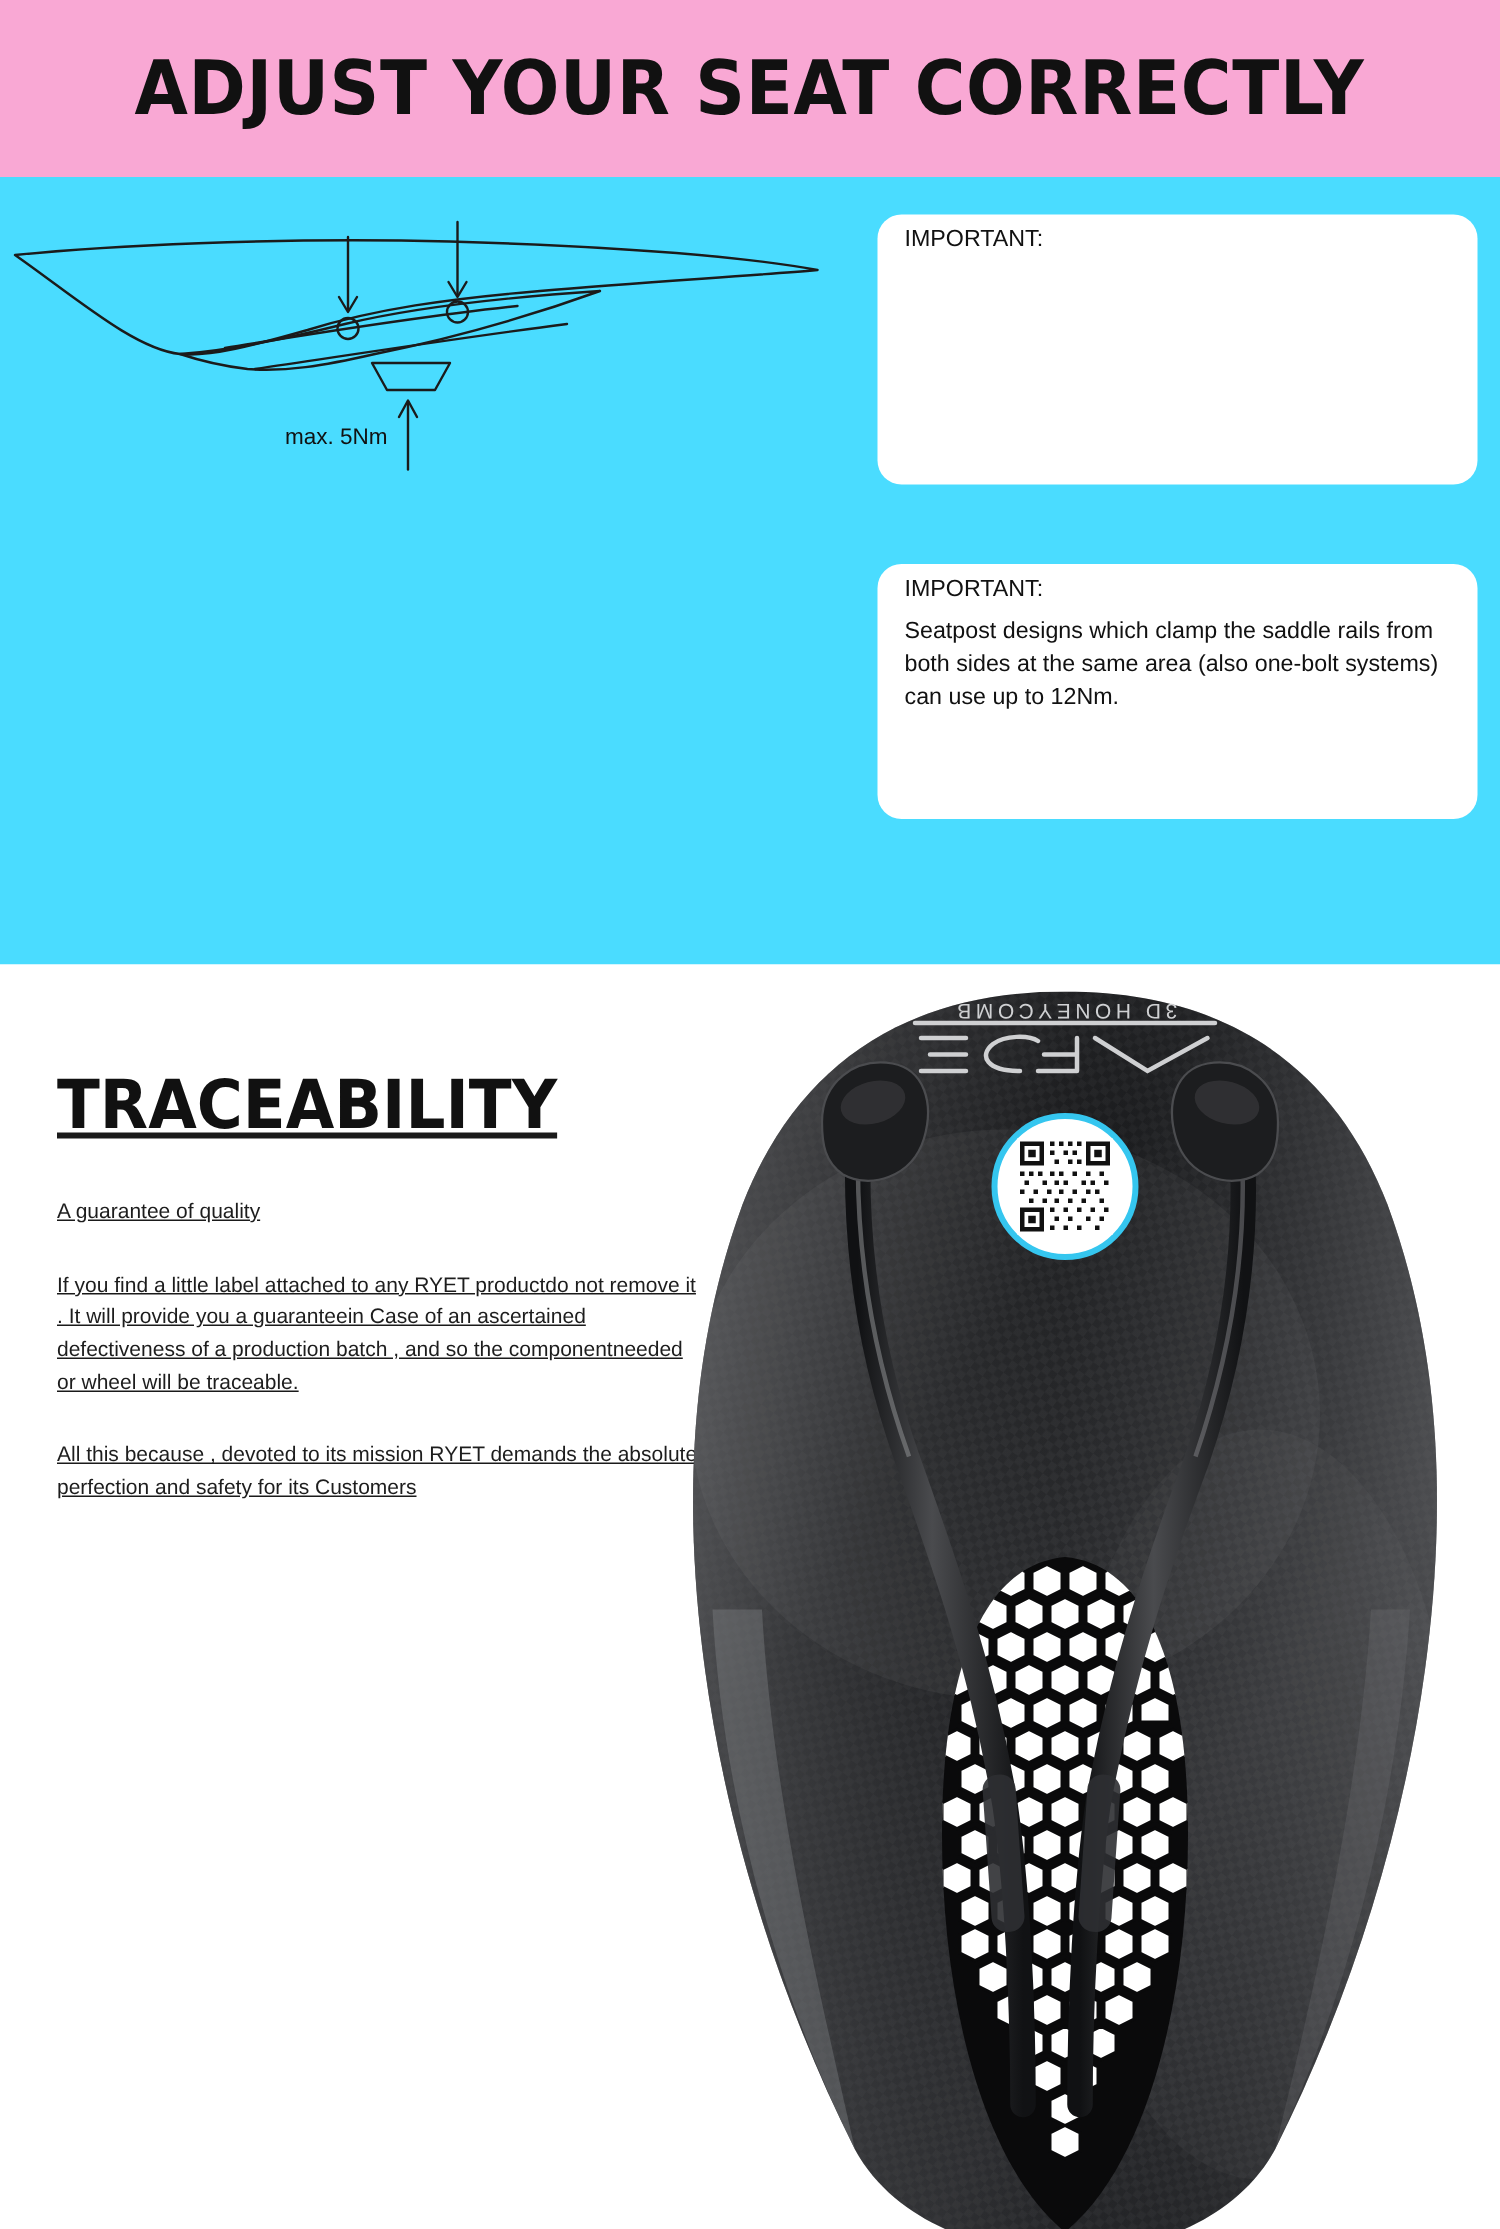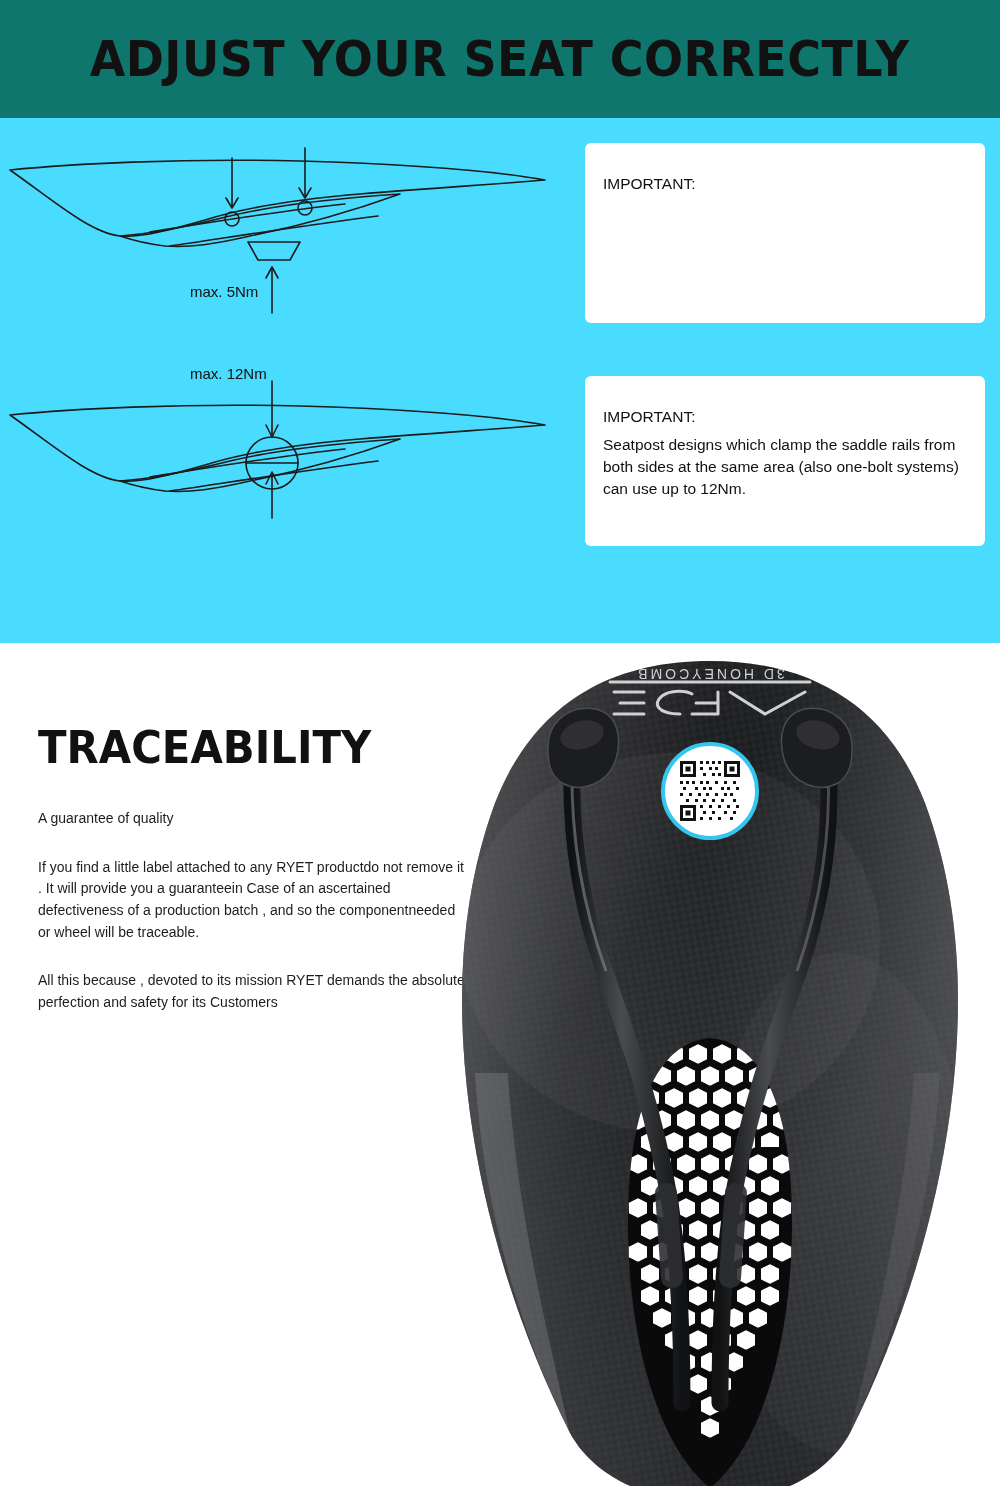--- a/index.html
+++ b/index.html
@@ -15,21 +15,21 @@
     overflow: hidden;
     position: relative;
   }
 
   
   .header {
     height: 118px;
     display: flex;
     align-items: center;
     justify-content: center;
-    background: #0f766e;
+    background: #f9a8d4;
   }
   .header h1 {
     margin: 0;
     font-family: "DejaVu Sans", sans-serif;
     font-weight: bold;
     font-size: 50px;
     letter-spacing: 0.5px;
     transform: scaleX(0.92);
     text-align: center;
     color: #111;
@@ -62,22 +62,22 @@
   .diagram.one .torque-label { left: 190px; top: 155px; }
   .diagram.two .torque-label { left: 190px; top: 12px; }
 
   .notes {
     position: absolute;
     left: 585px;
     width: 400px;
   }
   .note-card {
     background: #ffffff;
-    border-radius: 6px;
-    padding: 32px 18px 18px 18px;
+    border-radius: 16px;
+    padding: 8px 18px 18px 18px;
     box-sizing: border-box;
   }
   .note-card.first { position: absolute; top: 25px; width: 400px; min-height: 180px; }
   .note-card.second { position: absolute; top: 258px; width: 400px; min-height: 170px; }
 
   .note-title {
     font-size: 15.5px;
     color: #111;
     margin-bottom: 8px;
   }
@@ -90,22 +90,23 @@
   
   .lower {
     position: relative;
     height: 843px;
     background: #ffffff;
     overflow: hidden;
   }
   .trace-text {
     position: absolute;
     left: 38px;
-    top: 78px;
+    top: 67px;
     width: 430px;
+    text-decoration: underline;
   }
   .trace-title {
     font-family: "DejaVu Sans", sans-serif;
     font-weight: bold;
     font-size: 45px;
     letter-spacing: 0px;
     transform: scaleX(0.93);
     transform-origin: left center;
     margin: 0 0 34px 0;
     color: #111;
@@ -165,48 +166,20 @@
         <path d="M226 70 L 232 80 L 238 70" fill="none"></path>
         <path d="M305 20 L 305 68"></path>
         <path d="M299 60 L 305 70 L 311 60" fill="none"></path>
 
         <path d="M272 185 L 272 140"></path>
         <path d="M266 150 L 272 139 L 278 150" fill="none"></path>
       </g>
     </svg>
   </div>
 
-  <div class="diagram two">
-    <div class="torque-label">max. 12Nm</div>
-    <svg width="570" height="225" viewBox="0 0 570 225">
-      <g fill="none" stroke="#1b1b1b" stroke-width="1.6" stroke-linejoin="round" stroke-linecap="round">
-        <path d="M10 62 C 70 56, 180 50, 300 53 C 400 56, 490 62, 545 72
-                 C 500 76, 430 80, 360 86
-                 C 300 91, 250 98, 205 112
-                 C 170 122, 140 130, 120 128
-                 C 90 125, 50 90, 10 62 Z"></path>
-        <path d="M120 128 C 150 126, 190 118, 230 108
-                 C 280 96, 340 90, 400 86
-                 C 350 104, 300 118, 250 128
-                 C 215 136, 190 140, 165 138
-                 C 148 136, 132 132, 120 128 Z"></path>
-        <path d="M150 124 C 200 116, 270 104, 345 96"></path>
-        <path d="M170 138 C 225 130, 300 118, 378 108"></path>
-
-        <circle cx="272" cy="110" r="26"></circle>
-        <path d="M246 110 L 298 110"></path>
-
-        <path d="M272 28 L 272 82"></path>
-        <path d="M266 72 L 272 84 L 278 72"></path>
-
-        <path d="M272 165 L 272 120"></path>
-        <path d="M266 131 L 272 119 L 278 131"></path>
-      </g>
-    </svg>
-  </div>
 
   <div class="notes">
     <div class="note-card first">
       <div class="note-title">IMPORTANT:</div>
     </div>
     <div class="note-card second">
       <div class="note-title">IMPORTANT:</div>
       <div class="note-body">Seatpost designs which clamp the saddle rails from both sides at the same area (also one-bolt systems) can use up to 12Nm.</div>
     </div>
   </div>

